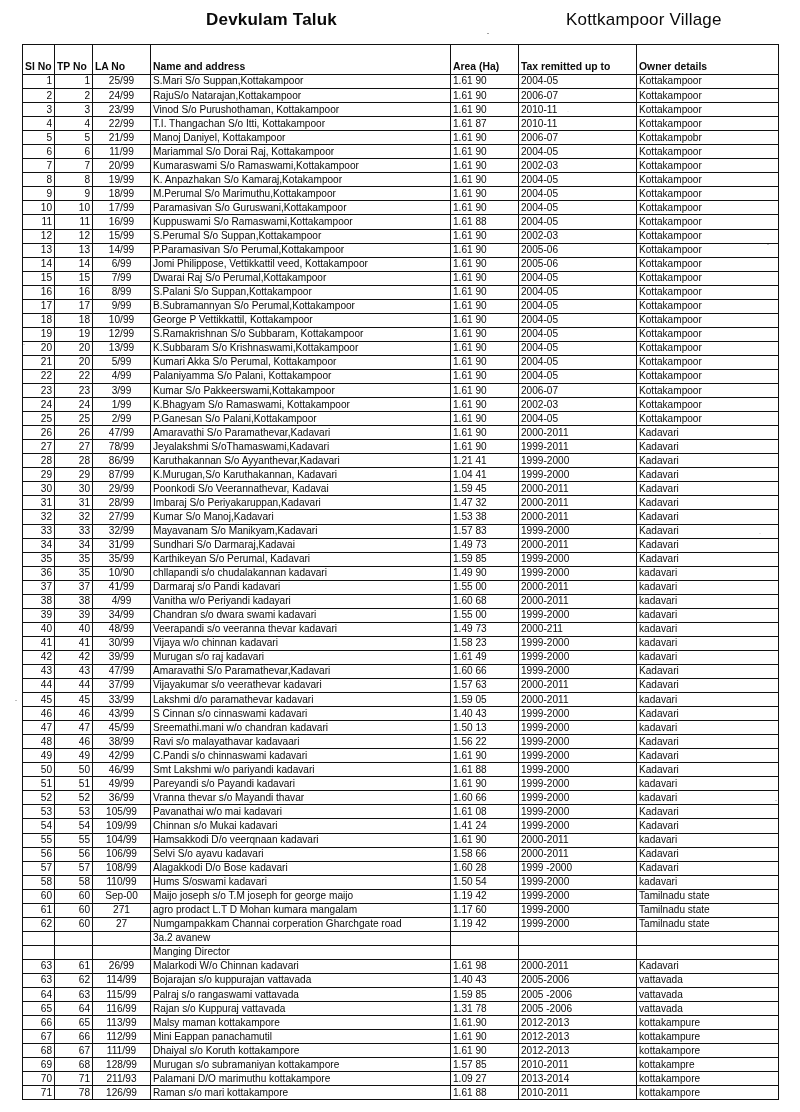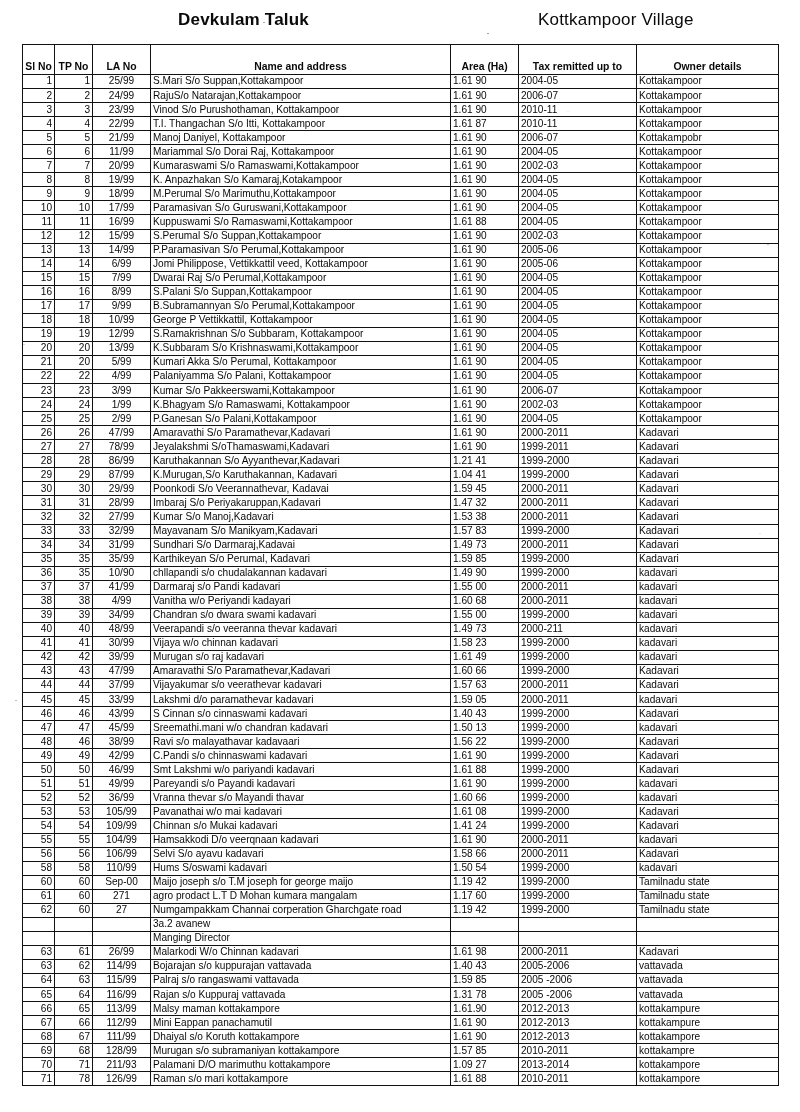--- a/index.html
+++ b/index.html
@@ -34,20 +34,21 @@
       radial-gradient(circle at 95% 48%, #888 0.5px, transparent 0.6px),
       radial-gradient(circle at 2% 63%, #888 0.5px, transparent 0.6px),
       radial-gradient(circle at 97% 72%, #888 0.5px, transparent 0.6px);
     background-repeat: no-repeat;
   }
 
   .page-header {
     position: relative;
     height: 42px;
     padding: 12px 0 0 0;
+    margin-left: 28px;
   }
   .title-left {
     position: absolute;
     left: 178px;
     top: 10px;
     font-size: 17px;
     font-weight: bold;
     letter-spacing: 0.2px;
   }
   .title-right {
@@ -78,21 +79,21 @@
     line-height: 1;
     height: 13.05px;
     vertical-align: middle;
     overflow: hidden;
     white-space: nowrap;
   }
   table.reg thead th {
     height: 27px;
     font-size: 10.4px;
     font-weight: bold;
-    text-align: center;
+    text-align: left;
     vertical-align: bottom;
     padding-bottom: 2px;
   }
   
   col.c-sl   { width: 32px; }
   col.c-tp   { width: 38px; }
   col.c-la   { width: 58px; }
   col.c-name { width: 300px; }
   col.c-area { width: 68px; }
   col.c-tax  { width: 118px; }
@@ -640,20 +641,29 @@
         <tr>
           <td class="sl">56</td>
           <td class="tp">56</td>
           <td class="la">106/99</td>
           <td class="name">Selvi S/o ayavu kadavari</td>
           <td class="area">1.58 66</td>
           <td class="tax">2000-2011</td>
           <td class="own">Kadavari</td>
         </tr>
         <tr>
+          <td class="sl">57</td>
+          <td class="tp">57</td>
+          <td class="la">108/99</td>
+          <td class="name">Alagakkodi D/o Bose kadavari</td>
+          <td class="area">1.60 28</td>
+          <td class="tax">1999 -2000</td>
+          <td class="own">Kadavari</td>
+        </tr>
+        <tr>
           <td class="sl">58</td>
           <td class="tp">58</td>
           <td class="la">110/99</td>
           <td class="name">Hums S/oswami kadavari</td>
           <td class="area">1.50 54</td>
           <td class="tax">1999-2000</td>
           <td class="own">kadavari</td>
         </tr>
         <tr>
           <td class="sl">60</td>

